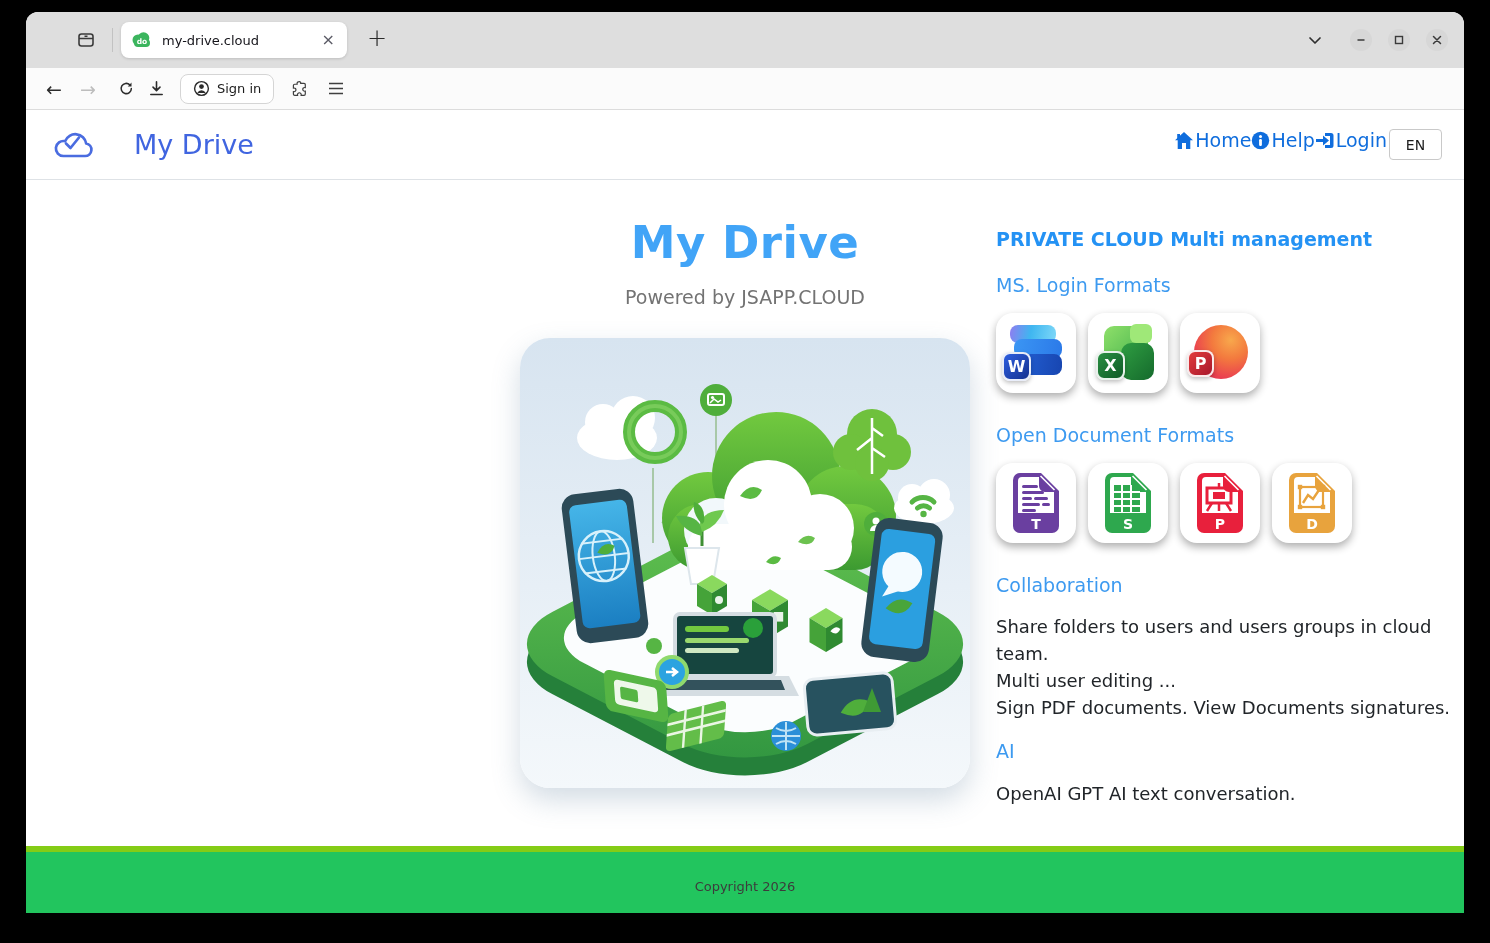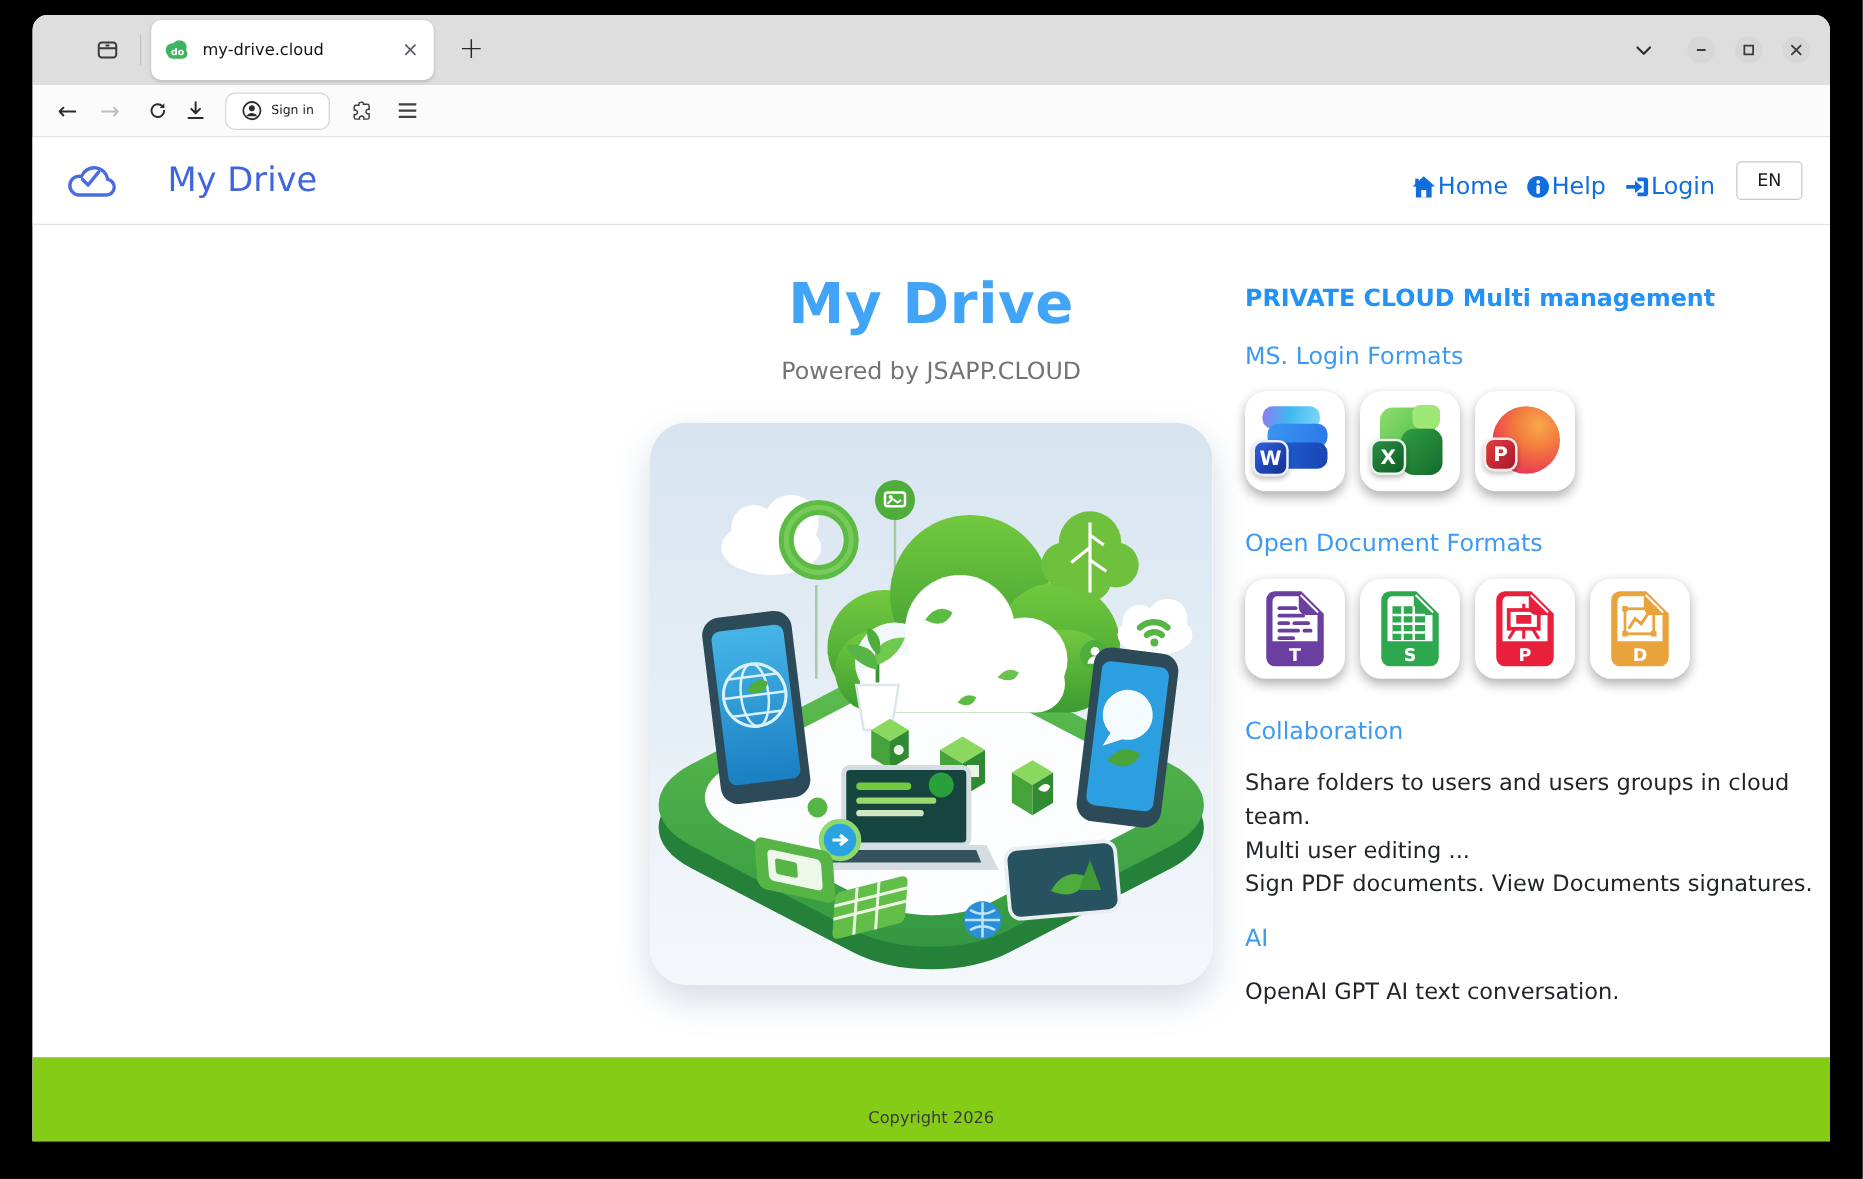--- a/index.html
+++ b/index.html
@@ -6,21 +6,21 @@
   html,body { width:1490px; height:943px; background:#000; font-family:"DejaVu Sans","Liberation Sans",sans-serif; overflow:hidden; }
 
   .window { position:absolute; left:26px; top:12px; width:1438px; height:901px;
             border-radius:12px 12px 0 0; overflow:hidden; background:#fff;
             display:flex; flex-direction:column; }
 
   
   .tabbar { height:56px; background:#dedede; display:flex; align-items:center; flex:0 0 auto; }
   .fxview-btn { width:32px; height:32px; margin-left:44px; border-radius:6px; display:flex; align-items:center; justify-content:center; }
   .tab-sep { width:1px; height:24px; background:#c2c2c2; margin:0 8px 0 10px; }
-  .tab { width:226px; height:48px; background:#fff; border-radius:8px; display:flex; align-items:center;
+  .tab { width:226px; height:36px; background:#fff; border-radius:8px; display:flex; align-items:center;
          box-shadow:0 1px 3px rgba(0,0,0,.15); padding:0 8px 0 10px; }
   .favicon { width:22px; height:16px; position:relative; flex:0 0 auto; }
   .tab-title { flex:1; font-size:13px; color:#15141a; margin-left:9px; white-space:nowrap; overflow:hidden; }
   .tab-close { font-size:16px; color:#5b5b66; padding:0 4px; line-height:1; }
   .newtab-btn { font-size:24px; font-weight:300; color:#2a2a2a; margin-left:14px; line-height:1; padding:0 6px 4px; }
   .tabbar-spacer { flex:1; }
   .tabs-chevron { margin-right:28px; display:flex; }
   .winctl { display:flex; gap:16px; margin-right:16px; }
   .winctl .circle { width:22px; height:22px; border-radius:50%; background:#d7d7d7; display:flex; align-items:center; justify-content:center; }
 
@@ -37,26 +37,26 @@
            background:conic-gradient(from 45deg,#4285f4 0 90deg,#34a853 90deg 180deg,#fbbc05 180deg 270deg,#ea4335 270deg 360deg); }
   .gicon::after { content:""; position:absolute; inset:4px; border-radius:50%; background:#e6e6e6; }
   .gicon::before { content:""; position:absolute; right:-1px; top:1px; width:7px; height:6px; background:#e6e6e6; z-index:1; }
   .gicon .gbar { position:absolute; right:0; top:6.5px; width:8px; height:4px; background:#4285f4; z-index:2; }
   .url-text { margin-left:10px; font-size:14px; white-space:nowrap; }
   .url-text .dim { color:#757575; }
   .url-text .host { color:#1b1b1b; }
   .tb-right { display:flex; align-items:center; gap:10px; }
   .iconbtn { width:28px; height:28px; display:flex; align-items:center; justify-content:center; border-radius:6px; }
   .signin { height:30px; border:1px solid #d5d5d5; background:#fff; border-radius:8px; display:flex; align-items:center; gap:7px; padding:0 12px; }
-  .signin span { font-size:10px; color:#1b1b1b; }
+  .signin span { font-size:13px; color:#1b1b1b; }
 
   
   .site-header { height:70px; border-bottom:1px solid #dee2e6; display:flex; align-items:center; padding:0 12px 0 24px; background:#fff; flex:0 0 auto; }
   .brand-title { margin-left:38px; font-size:27px; color:#4065e0; }
-  .site-nav { margin-left:auto; display:flex; align-items:flex-end; gap:15px; }
+  .site-nav { margin-left:auto; display:flex; align-items:flex-start; }
   .nav-link { display:flex; align-items:center; gap:1px; color:#0f6ddd; font-size:19px; text-decoration:none; cursor:pointer; }
   .lang-box { width:53px; height:31px; border:1px solid #c9c9c9; border-radius:4px; display:flex; align-items:center; justify-content:center;
               font-size:14px; color:#1b1b1b; margin-left:2px; margin-right:10px; background:#fff; }
 
   
   .page { flex:1; position:relative; background:#fff; }
   .content { position:relative; height:666px; }
   .hero { position:absolute; left:494px; top:36px; width:450px; text-align:center; }
   .hero-title { font-size:45px; font-weight:bold; color:#41a4f7; letter-spacing:.5px; }
   .hero-sub { margin-top:17px; font-size:19px; color:#737373; }
@@ -85,22 +85,22 @@
   .wbadge { left:-5px; bottom:1px; width:29px; height:29px; background:linear-gradient(135deg,#2e5fe0,#15318f); }
   .x1 { left:5px; top:2px; width:44px; height:44px; border-radius:10px; background:linear-gradient(135deg,#8fe06a,#3fae4a); }
   .x2 { left:31px; top:0; width:22px; height:19px; border-radius:6px; background:#9fe878; }
   .x3 { left:22px; top:19px; width:33px; height:37px; border-radius:10px; background:linear-gradient(135deg,#2f9e42,#156a2c); }
   .xbadge { left:-3px; bottom:2px; width:29px; height:29px; background:linear-gradient(135deg,#2a8f43,#0f5c26); }
   .pcircle { position:absolute; left:3px; top:1px; width:54px; height:54px; border-radius:50%;
              background:radial-gradient(circle at 68% 28%,#f8a84c 0%,#f37a3e 35%,#ea4050 72%,#d92b55 100%); }
   .pbadge { left:-4px; bottom:5px; width:27px; height:27px; background:linear-gradient(135deg,#e23d3d,#a8172c); }
 
   
-  .site-footer { position:absolute; left:0; right:0; bottom:0; height:68px; border-top:1px solid #84cc16; background:#84cc16;
-                 display:flex; justify-content:center;align-items:center; }
+  .site-footer { position:absolute; left:0; right:0; bottom:0; height:68px; border-top:6px solid #84cc16; background:#22c55e;
+                 display:flex; justify-content:center; }
   .copyright { margin-top:27px; font-size:13px; color:#3c3c3c; }
   svg { display:block; }
 </style>
 </head>
 <body>
 
 <div class="window">
 
   <div class="tabbar">
     <div class="fxview-btn">

